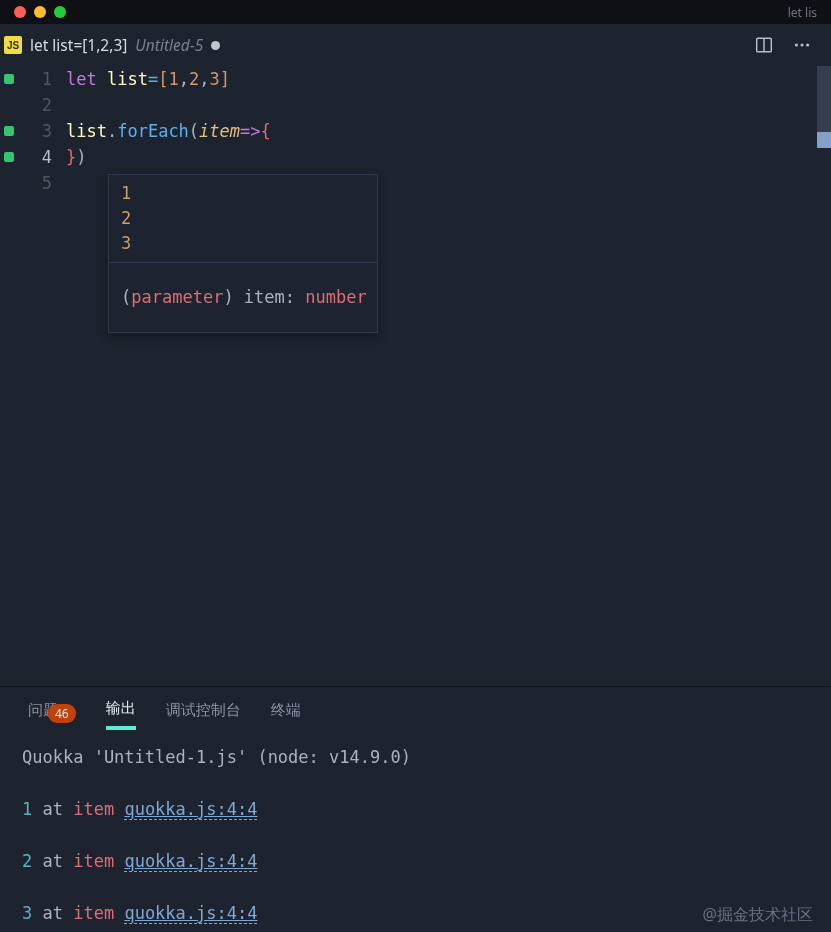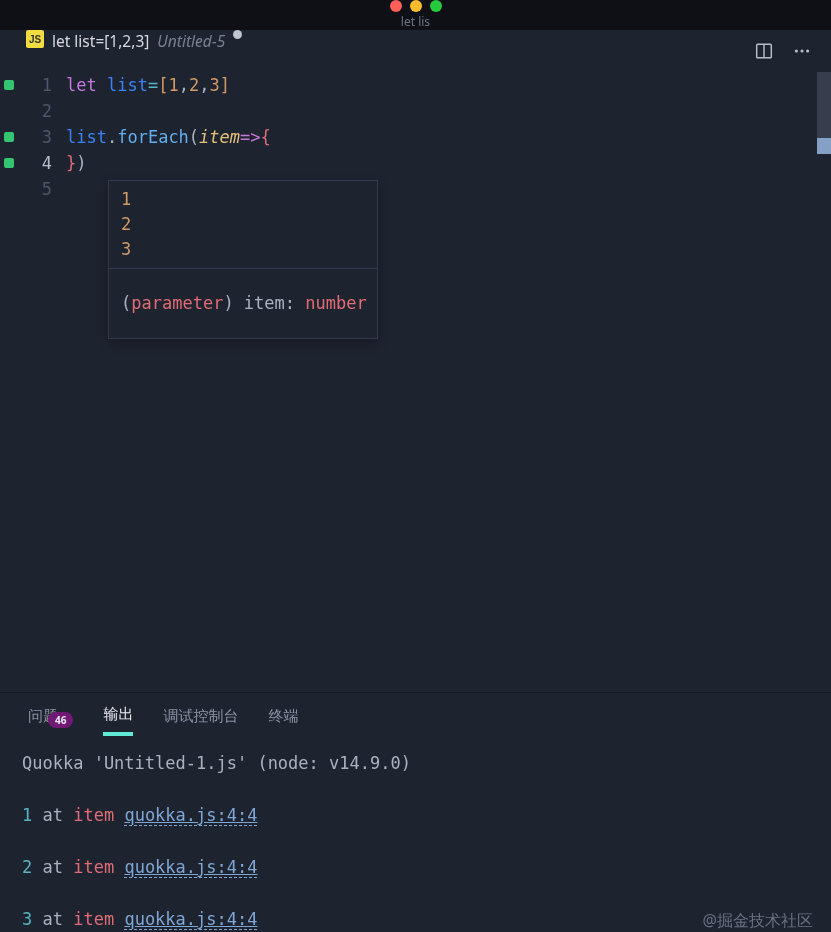--- a/index.html
+++ b/index.html
@@ -1,46 +1,46 @@
 <!DOCTYPE html>
 <html><head>
 <meta charset="utf-8">
 <style>
   * { margin:0; padding:0; box-sizing:border-box; }
   html,body { width:831px; height:932px; background:#0e1015; font-family:"Menlo","Consolas",monospace; font-size:16px; color:#c0c5ce; overflow:hidden; }
   
-  .titlebar { height:30px; display:flex; align-items:center; padding:0 14px; justify-content:space-between;flex-direction:column; }
+  .titlebar { height:24px; display:flex; align-items:center; padding:0 14px; justify-content:space-between; }
   .traffic { display:flex; gap:8px; }
   .dot { width:12px; height:12px; border-radius:50%; }
   .dot.red { background:#ff5f56; }
   .dot.yellow { background:#ffbd2e; }
   .dot.green { background:#27c93f; }
   .title-right { font-family:ui-sans-serif,system-ui,sans-serif; font-size:12px; color:#6e7681; }
   
   .tabs { height:42px; background:#1e2330; display:flex; align-items:center; }
-  .tab { height:100%; display:flex; align-items:flex-start; gap:8px; padding:0 26px; background:#1e2330; font-family:ui-sans-serif,system-ui,sans-serif; font-size:15.5px; }
+  .tab { height:100%; display:flex; align-items:center; gap:8px; padding:0 4px; background:#1e2330; font-family:ui-sans-serif,system-ui,sans-serif; font-size:15.5px; }
   .tab .js-badge { background:#f1dd3f; color:#333; font-size:10px; font-weight:700; width:18px; height:18px; display:flex; align-items:center; justify-content:center; border-radius:2px; font-family:sans-serif; }
   .tab .main-label { color:#d6d9e0; }
   .tab .sub-label { color:#7a8091; font-style:italic; }
   .tab .dirty-dot { width:9px; height:9px; border-radius:50%; background:#c0c5ce; }
   .tab-actions { margin-left:auto; display:flex; gap:20px; padding-right:20px; color:#b8bdca; }
   .icon-btn svg { width:18px; height:18px; display:block; }
   
   .editor-wrap { position:relative; height:620px; background:#1e2330; display:flex; }
   .editor { position:relative; flex:1; display:flex; font-size:17px; line-height:26px; }
   .gutter-quokka { width:18px; }
   .gutter-numbers { width:48px; text-align:right; padding-right:14px; color:#4f566b; }
   .gutter-numbers .ln { height:26px; }
   .gutter-numbers .ln.current { color:#b8bdca; }
   .q-square { position:absolute; width:10px; height:10px; background:#35c46f; border-radius:2px; left:4px; }
   .code-area { position:relative; flex:1; }
   .codeline { height:26px; white-space:pre; }
   .codeline.hl { background:#232a3b; }
   .tk-kw   { color:#c679dd; } 
-  .tk-var  { color:#3b82f6;text-align:center; } 
+  .tk-var  { color:#fef9c3;text-align:center; } 
   .tk-op   { color:#56b6c2; } 
   .tk-brk  { color:#d19a66; } 
   .tk-num  { color:#d19a66; }
   .tk-pun  { color:#abb2bf; }
   .tk-fn   { color:#61afef;margin-top:44px; } 
   .tk-par  { color:#e5c07b; font-style:italic; } 
   .tk-arw  { color:#c679dd; }
   .tk-cur  { color:#e06c75; } 
   .tk-inline{ color:#7a8191;}
   .tk-sel  { background:#3b5071; border-radius:2px; }
@@ -54,21 +54,21 @@
   .hover .sig-block { border-top:1px solid #30394e; padding:22px 12px; white-space:pre; color:#abb2bf; }
   .hover .sig-block .p { color:#abb2bf;}
   .hover .sig-block .kw { color:#e06c75; }
   .hover .sig-block .ty { color:#e06c75; }
 
   
   .panel { height:248px; background:#1e2330; border-top:1px solid #15181f; padding-top:10px; position:relative; }
   .panel-tabs { display:flex; gap:30px; padding:0 28px; font-family:ui-sans-serif,system-ui,sans-serif; font-size:15px; color:#8d93a5; align-items:center; }
   .panel-tabs .ptab { padding-bottom:8px; cursor:pointer; }
   .panel-tabs .ptab.active { color:#e8eaf0; border-bottom:4px solid #5eead4; }
-  .panel-tabs .badge { background:#701a75; color:#e8eaf0; font-size:10px; padding:1px 7px; border-radius:9px; margin-left:-20px;font-weight:bold;}
+  .panel-tabs .badge { background:#c2410c; color:#e8eaf0; font-size:12px; padding:1px 7px; border-radius:9px; margin-left:-20px;}
   .group-prob { display:flex; align-items:center; gap:10px; }
   .panel-body { padding:14px 22px; font-size:17px; line-height:26px; }
   .panel-body .out-head { color:#abb2bf; white-space:pre; margin-bottom:26px;}
   .out-row { margin-bottom:26px; white-space:pre; }
   .out-row .n { color:#56b6c2; }
   .out-row .at { color:#abb2bf; }
   .out-row .it { color:#e06c75; }
   .out-row .lnk { color:#7fa7d4; border-bottom:1px dashed #7fa7d4;text-decoration:underline; }
   .watermark { position:absolute; right:18px; bottom:8px; color:#6b7184; font-family:ui-sans-serif,system-ui,sans-serif; font-size:16px; }
 </style>

